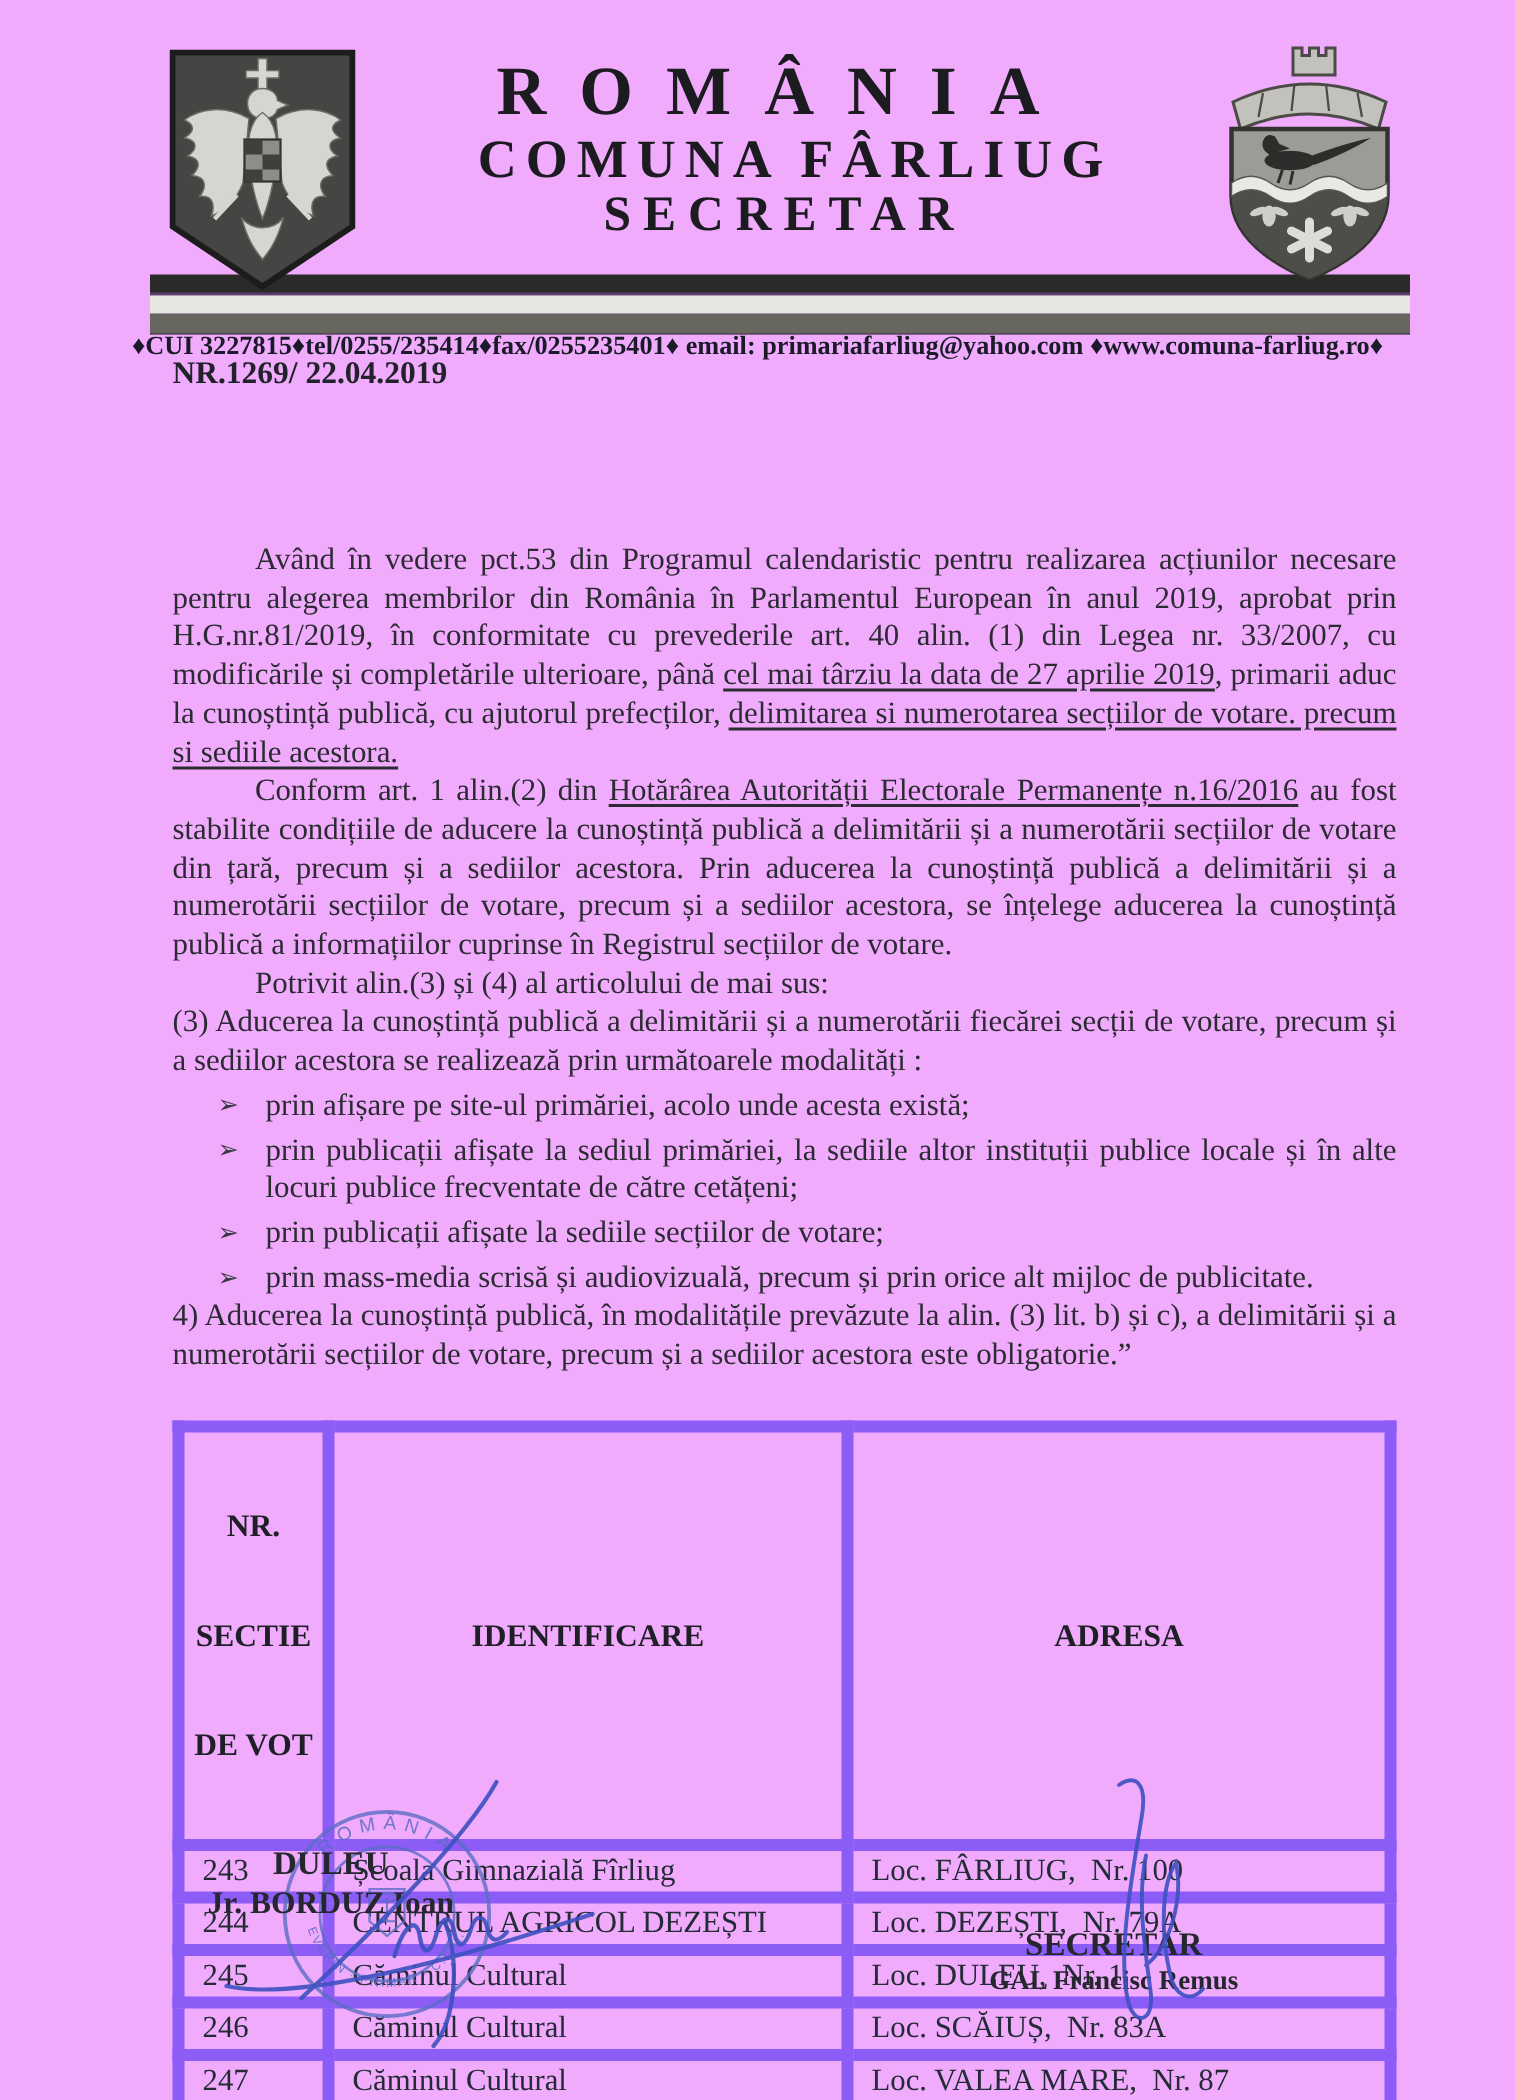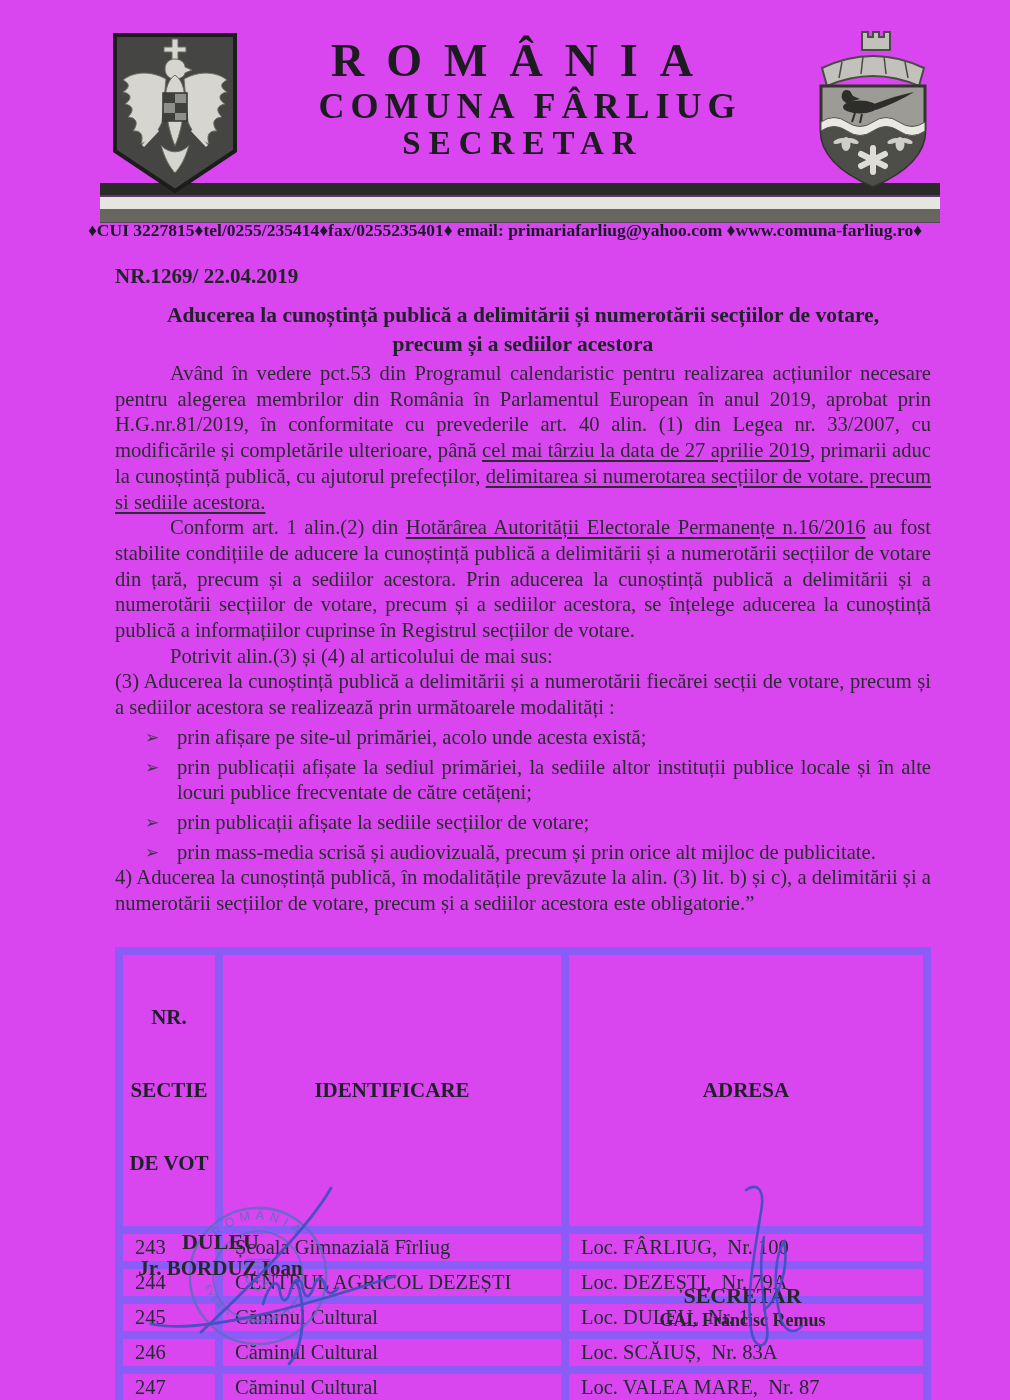--- a/index.html
+++ b/index.html
@@ -1,32 +1,32 @@
 <!DOCTYPE html>
 <html><head>
 <meta charset="utf-8">
 <style>
   html,body{margin:0;padding:0;background:#888;}
-  .page{position:relative;width:1010px;height:1400px;margin:0 auto;background:#d946ef;
+  .page{position:relative;width:1010px;height:1400px;margin:0 auto;background:#f0abfc;
         font-family:"Liberation Serif", serif;color:#2c2a33;overflow:hidden;}
   
   .bar1{position:absolute;left:100px;top:183px;width:840px;height:12px;background:#2a2a28;border-bottom:2px solid #5c3a6a;}
   .bar-gap{position:absolute;left:100px;top:197px;width:840px;height:12px;background:#e6e5df;}
   .bar2{position:absolute;left:100px;top:209px;width:840px;height:13px;background:#67665f;border-bottom:1px solid #54475c;}
   .arms-left{position:absolute;left:113px;top:33px;z-index:3;}
   .arms-right{position:absolute;left:808px;top:22px;z-index:3;}
   .head-text{position:absolute;left:233px;top:34px;width:580px;text-align:center;color:#1b1b20;z-index:2;}
   .ht-country{font-size:46px;font-weight:bold;letter-spacing:22px;line-height:54px;white-space:nowrap;}
   .ht-county{font-size:37px;font-weight:bold;letter-spacing:1px;line-height:38px;white-space:nowrap;}
   .ht-commune{font-size:36px;font-weight:bold;letter-spacing:6px;line-height:37px;white-space:nowrap;padding-left:14px;}
   .ht-office{font-size:33px;font-weight:bold;letter-spacing:8px;line-height:37px;white-space:nowrap;}
   .contact{position:absolute;left:0;top:220px;width:100%;text-align:center;font-weight:bold;
            font-size:17.5px;color:#1a1a28;letter-spacing:0px;}
   
-  .doc-number{position:absolute;left:115px;top:264px;font-size:21px;font-weight:bold;color:#22222a;}
+  .doc-number{position:absolute;left:115px;top:236px;font-size:21px;font-weight:bold;color:#22222a;}
   .doc-title{position:absolute;left:115px;top:301px;width:816px;text-align:center;font-weight:bold;
              font-size:21.5px;line-height:28.5px;color:#20202a;}
   .body-text{position:absolute;left:115px;top:361px;width:816px;font-size:20.6px;line-height:25.7px;
              text-align:justify;}
   .body-text p{margin:0;}
   .ind{text-indent:55px;}
   .p2{margin-top:3px;}
   .p4{margin-top:18px;}
   .u{text-decoration:underline;text-underline-offset:3px;}
   ul.modes{list-style:none;margin:2px 0 0 0;padding:0;}
@@ -111,24 +111,20 @@
 
   <div class="head-text">
     <div class="ht-country">ROMÂNIA</div>
     <div class="ht-commune">COMUNA FÂRLIUG</div>
     <div class="ht-office">SECRETAR</div>
   </div>
   <div class="contact">♦CUI 3227815♦tel/0255/235414♦fax/0255235401♦ email: primariafarliug@yahoo.com ♦www.comuna-farliug.ro♦</div>
 
   <div class="doc-number">NR.1269/ 22.04.2019</div>
 
-  <div class="doc-title">
-    <div>Aducerea la cunoștință publică a delimitării și numerotării secțiilor de votare,</div>
-    <div>precum și a sediilor acestora</div>
-  </div>
 
   <div class="body-text">
     <p class="ind"><span>Având în vedere pct.53 din Programul calendaristic pentru realizarea acțiunilor necesare pentru alegerea membrilor din România în Parlamentul European în anul 2019, aprobat prin H.G.nr.81/2019, în conformitate cu prevederile art. 40 alin. (1) din Legea nr. 33/2007, cu modificările și completările ulterioare, până </span><span class="u">cel mai târziu la data de 27 aprilie 2019</span><span>, primarii aduc la cunoștință publică, cu ajutorul prefecților, </span><span class="u">delimitarea si numerotarea secțiilor de votare. precum si sediile acestora.</span></p>
     <p class="ind p2"><span>Conform art. 1 alin.(2) din </span><span class="u">Hotărârea Autorității Electorale Permanențe n.16/2016</span><span> au fost stabilite condițiile de aducere la cunoștință publică a delimitării și a numerotării secțiilor de votare din țară, precum și a sediilor acestora. Prin aducerea la cunoștință publică a delimitării și a numerotării secțiilor de votare, precum și a sediilor acestora, se înțelege aducerea la cunoștință publică a informațiilor cuprinse în Registrul secțiilor de votare.</span></p>
     <p class="ind">Potrivit alin.(3) și (4) al articolului de mai sus:</p>
     <p>(3) Aducerea la cunoștință publică a delimitării și a numerotării fiecărei secții de votare, precum și a sediilor acestora se realizează prin următoarele modalități :</p>
     <ul class="modes">
       <li><span class="b-marker">➢</span><span>prin afișare pe site-ul primăriei, acolo unde acesta există;</span></li>
       <li><span class="b-marker">➢</span><span>prin publicații afișate la sediul primăriei, la sediile altor instituții publice locale și în alte locuri publice frecventate de către cetățeni;</span></li>
       <li><span class="b-marker">➢</span><span>prin publicații afișate la sediile secțiilor de votare;</span></li>

